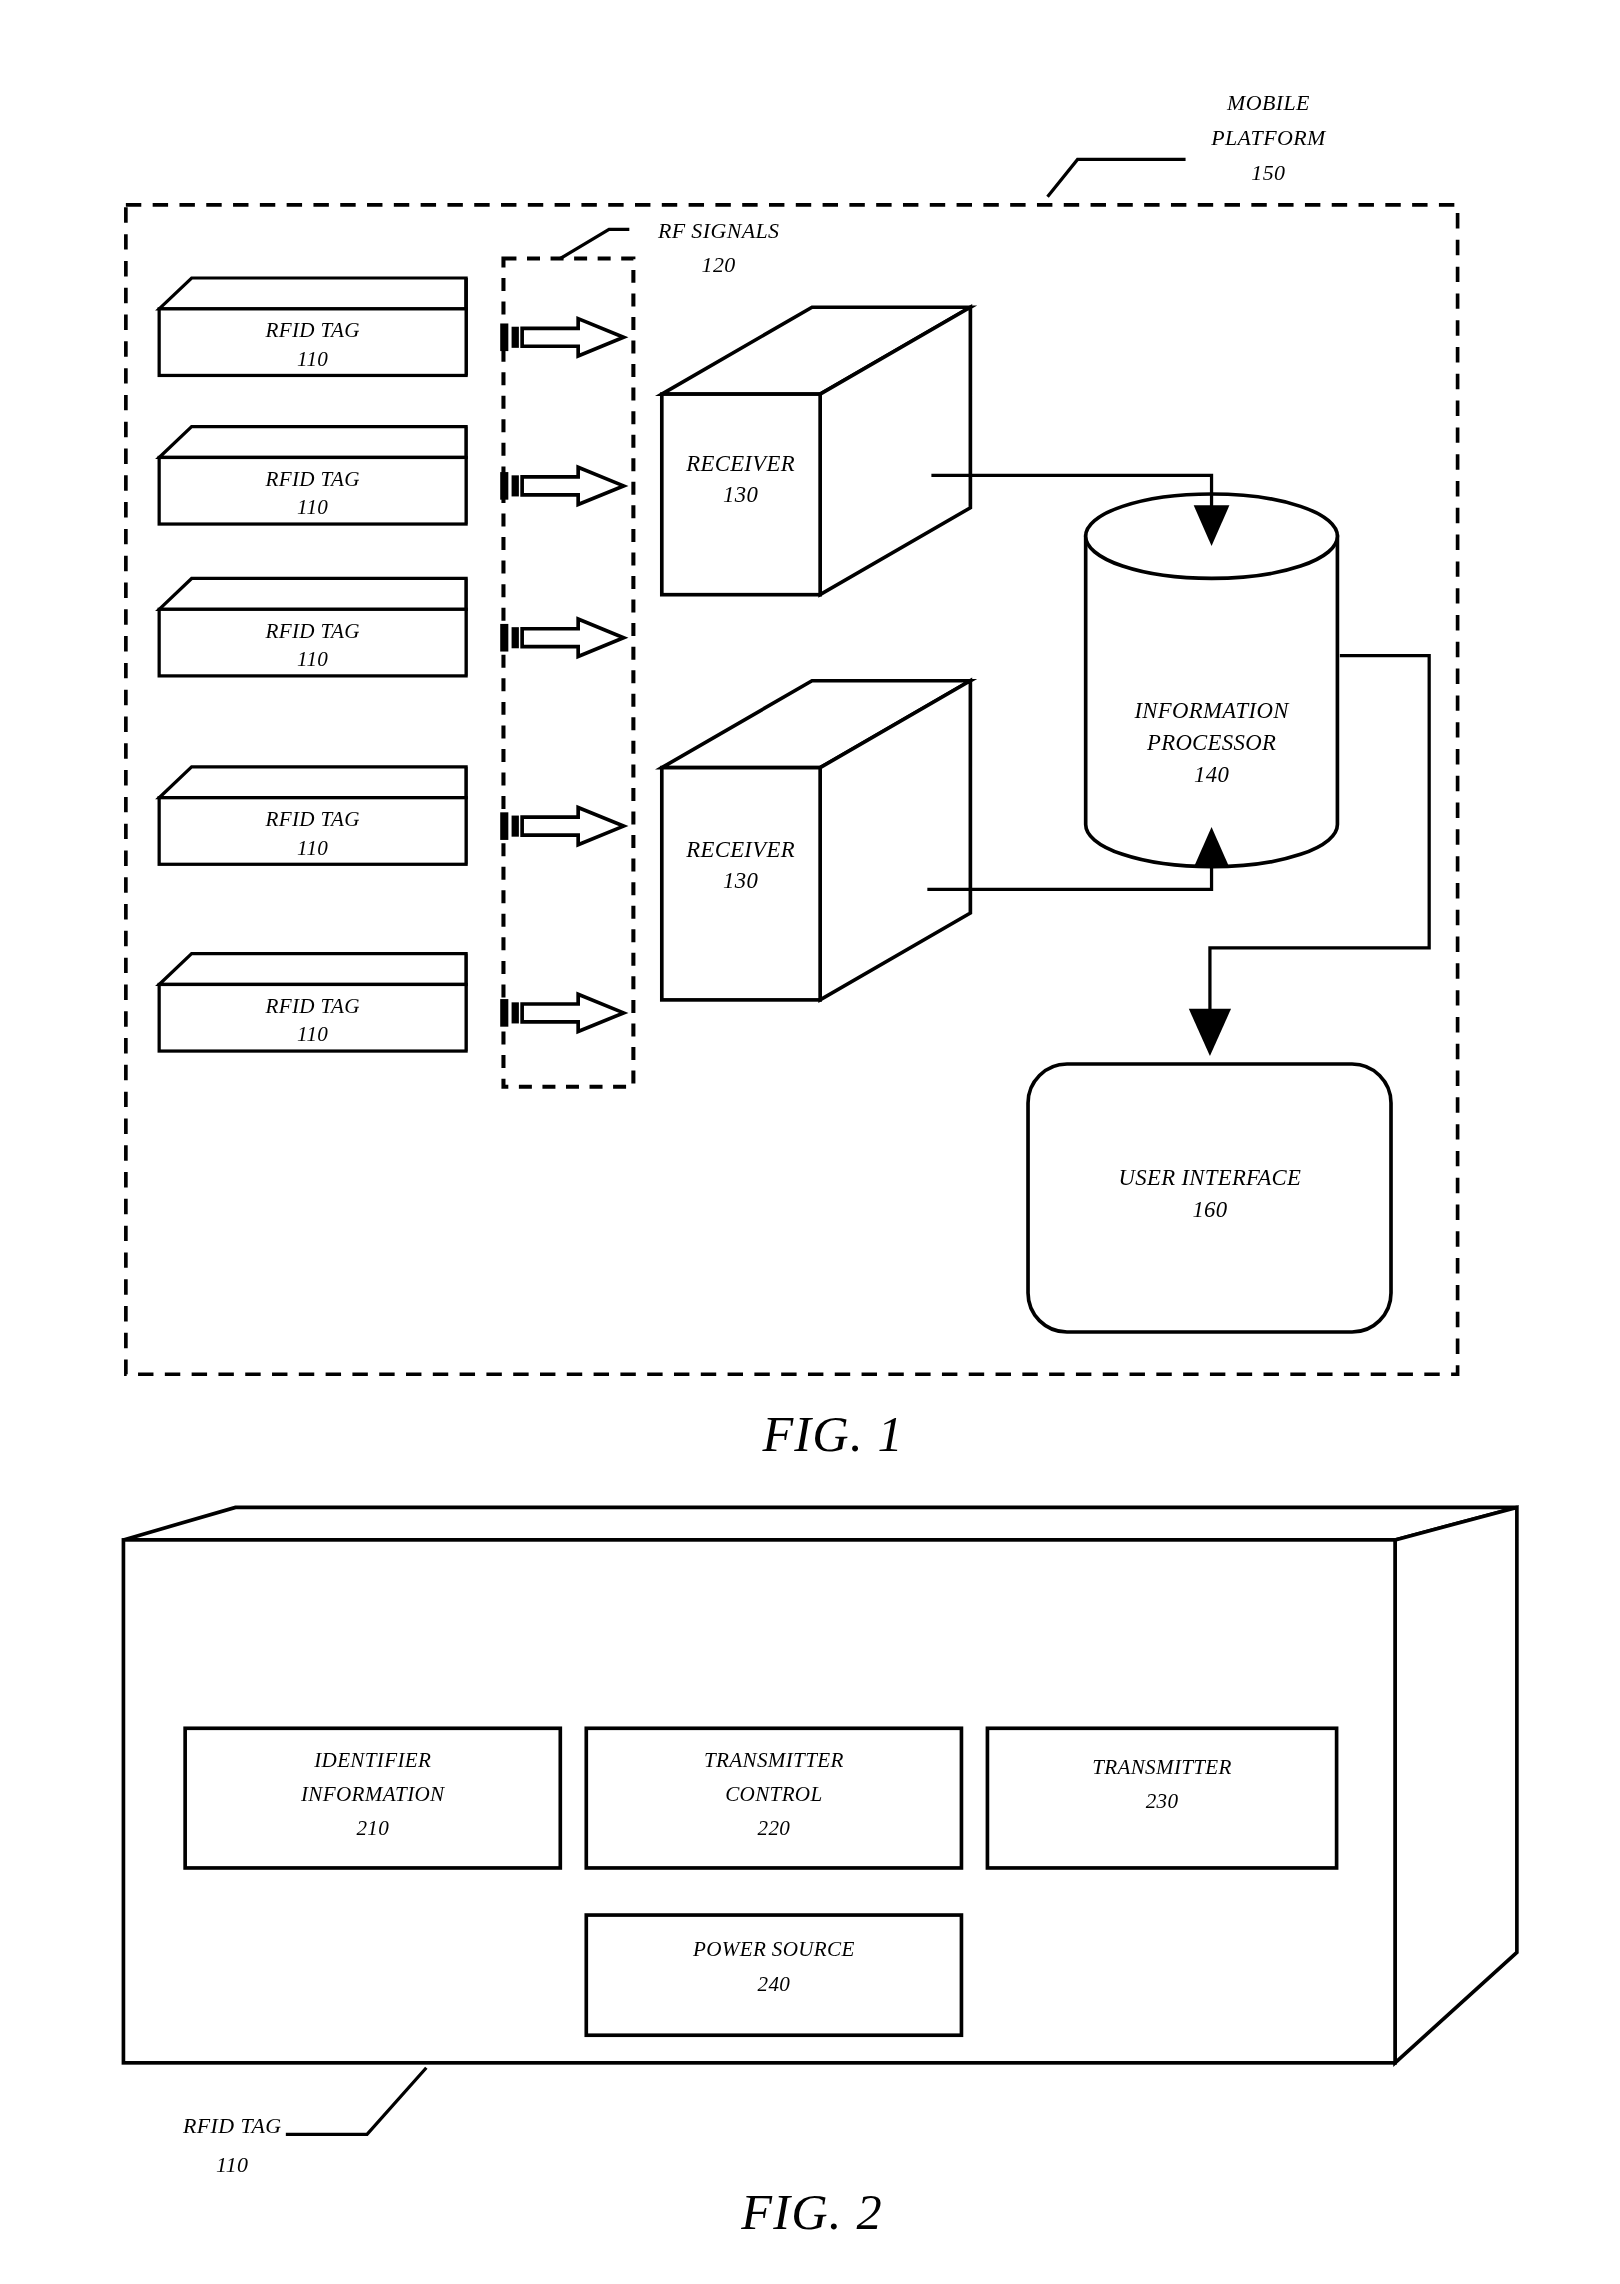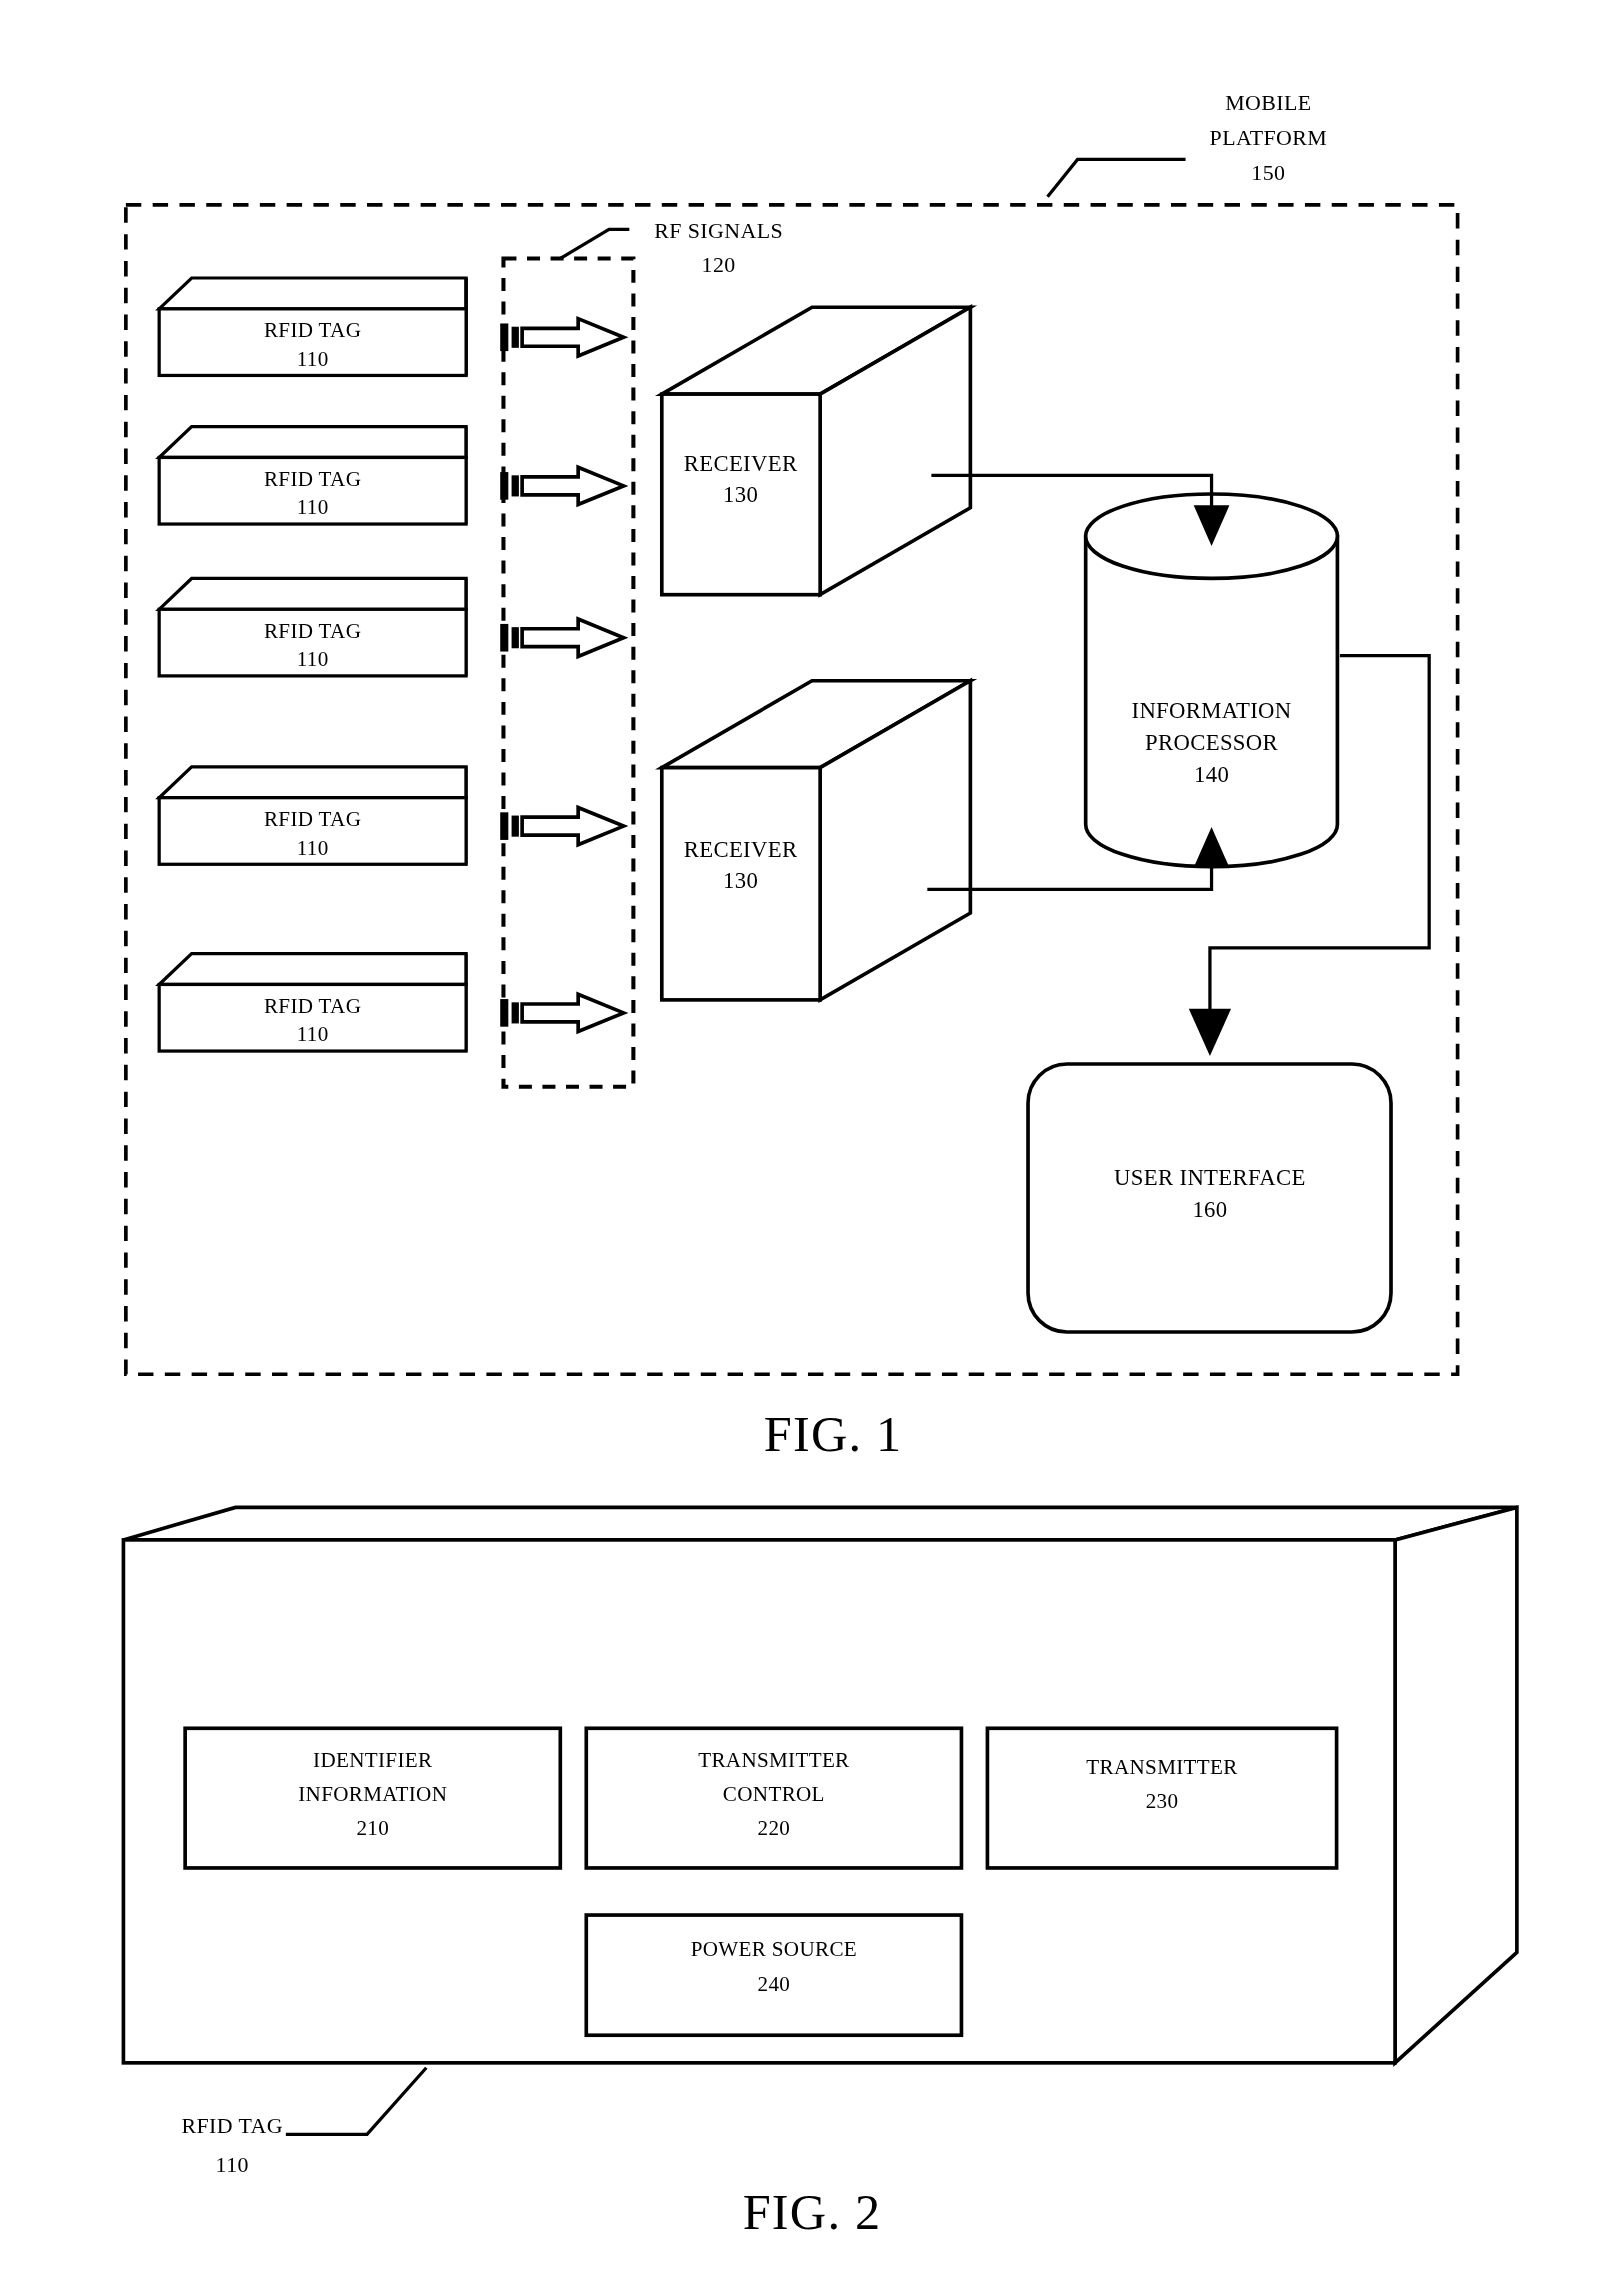--- a/index.html
+++ b/index.html
@@ -12,20 +12,21 @@
     width: 1620px;
     height: 2284px;
     position: relative;
     overflow: hidden;
   }
   #sheet {
     position: absolute;
     left: 0; top: 0;
     width: 1620px;
     height: 2284px;
+    font-style: italic;
   }
   svg.diagram {
     position: absolute;
     left: 0; top: 0;
     width: 1620px;
     height: 2284px;
     display: block;
   }
   
   text {

